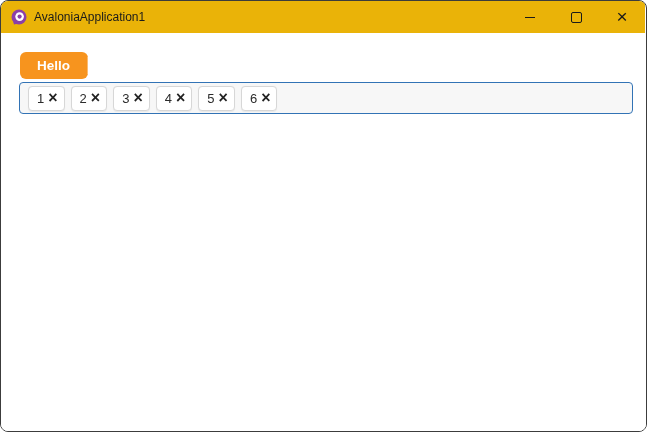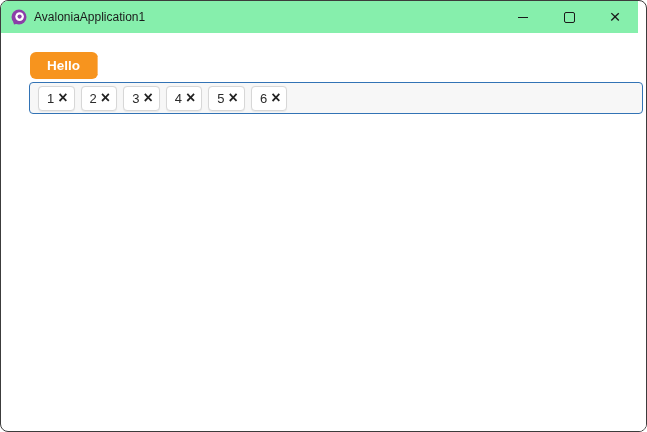--- a/index.html
+++ b/index.html
@@ -14,23 +14,23 @@
     height: 430px;
     border: 1px solid #3c3c3c;
     border-radius: 8px;
     overflow: hidden;
     background: #ffffff;
     box-sizing: content-box;
   }
   
   .titlebar {
     position: absolute;
-    top: 0; left: 0; right: 8px;
+    top: 0; left: 0; right: 1px;
     height: 32px;
-    background: #86efac;
+    background: #eab308;
     display: flex;
     align-items: center;
   }
   .app-icon {
     width: 16px;
     height: 16px;
     margin-left: 10px;
     flex: 0 0 auto;
   }
   .title-text {
@@ -65,21 +65,20 @@
     font-weight: 400;
     color: #1a1a1a;
     line-height: 1;
     margin-top: -2px;
   }
   
   .content {
     position: absolute;
     top: 32px; left: 0; right: 0; bottom: 0;
     background: #ffffff;
-    margin-left: 10px;
   }
   .split-button {
     position: absolute;
     left: 19px;
     top: 19px;
     height: 27px;
     display: inline-flex;
     align-items: stretch;
     background: #f7941e;
     border-radius: 6px;

